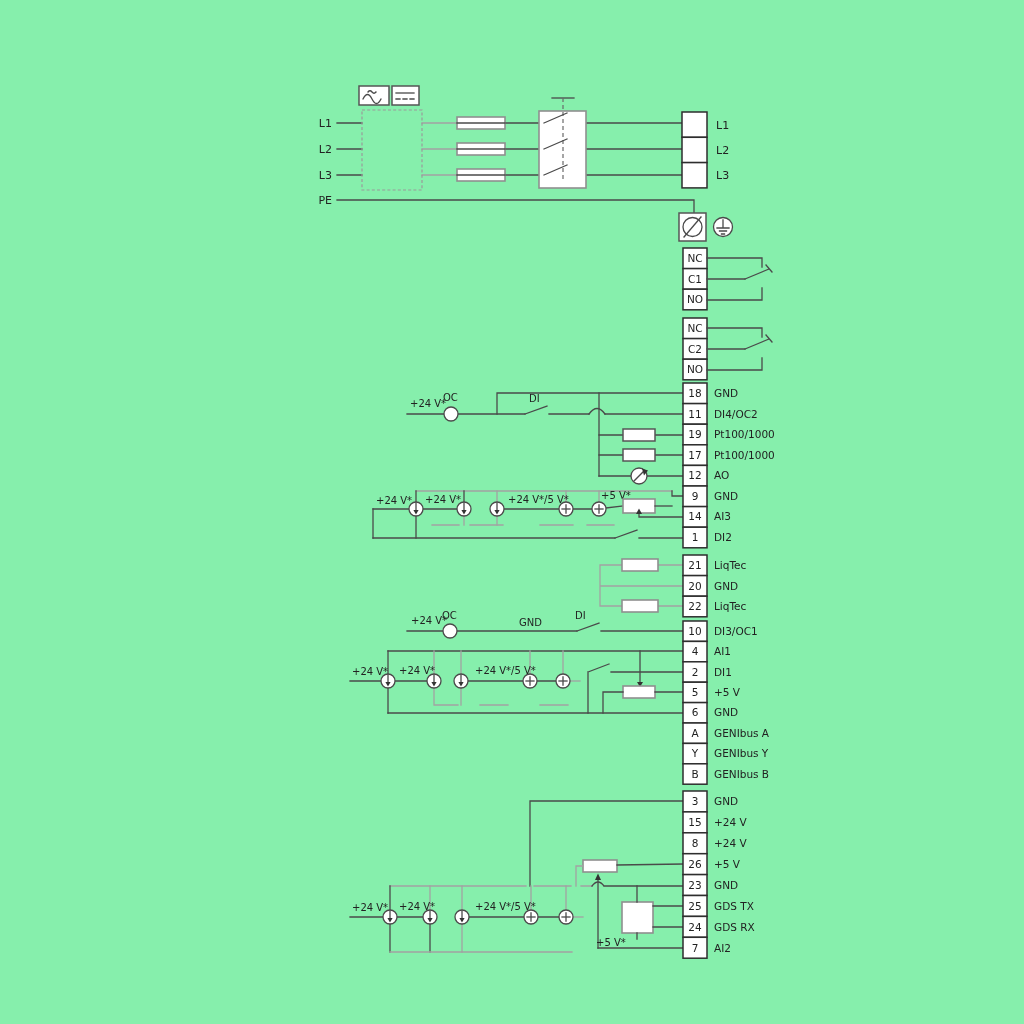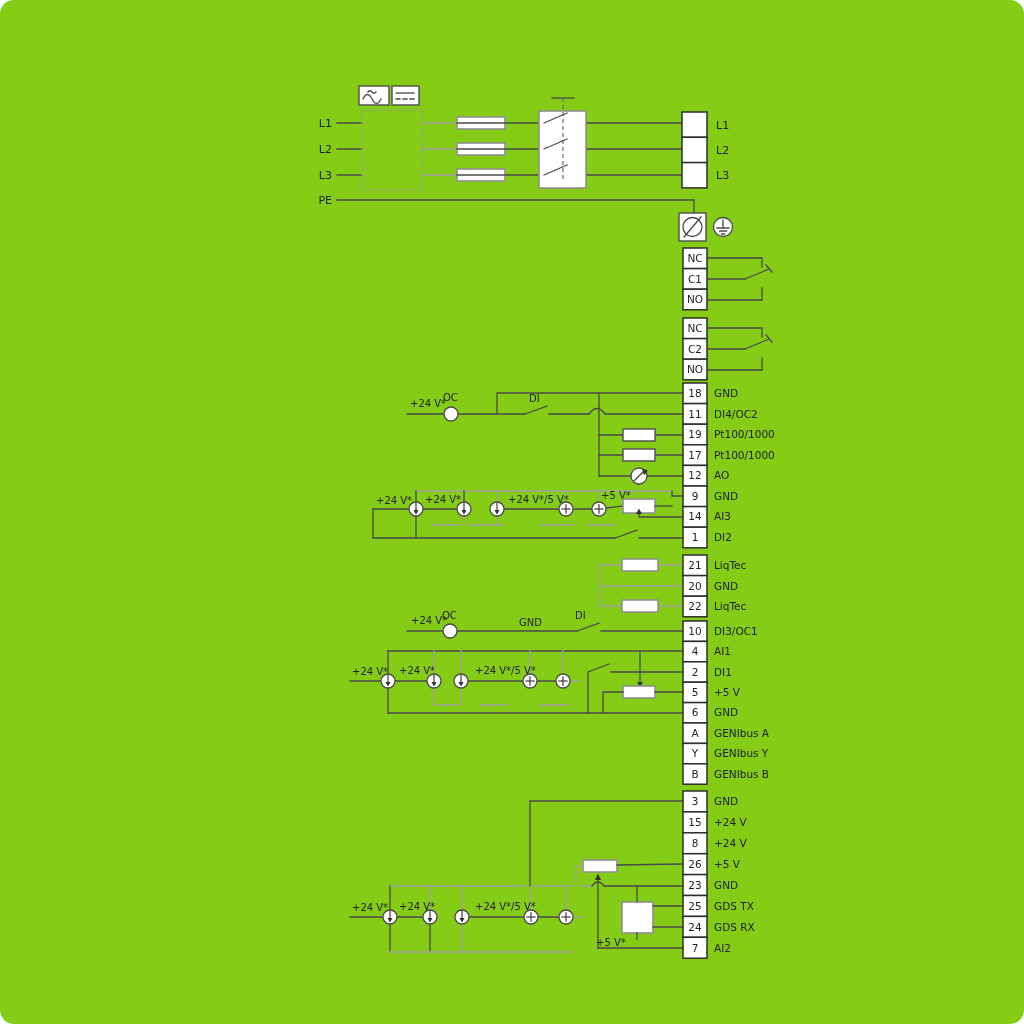--- a/index.html
+++ b/index.html
@@ -1,16 +1,16 @@
 <!DOCTYPE html>
 <html><head>
 <meta charset="utf-8">
 <style>
   html,body{margin:0;padding:0;background:#ffffff;}
-  .stage{width:1024px;height:1024px;position:relative;background:#84cc16;border-radius:14px;}
+  .stage{width:1024px;height:1024px;position:relative;background:#86efac;}
   svg{display:block;}
   svg text{font-family:"DejaVu Sans","Liberation Sans",sans-serif;font-size:11px;fill:#222;}
   .num{font-size:10.5px;text-anchor:middle;}
   .lbl{font-size:10.5px;}
   .ann{font-size:10px;}
   .annm{font-size:10px;text-anchor:middle;}
   .end{text-anchor:end;}
   .w{stroke:#4a4a4a;stroke-width:1.3;fill:none;stroke-linecap:square;}
   .gw{stroke:#a2a2a2;stroke-width:1.3;fill:none;stroke-linecap:square;}
   .cell{fill:#ffffff;stroke:#2e2e2e;stroke-width:1.5;}

